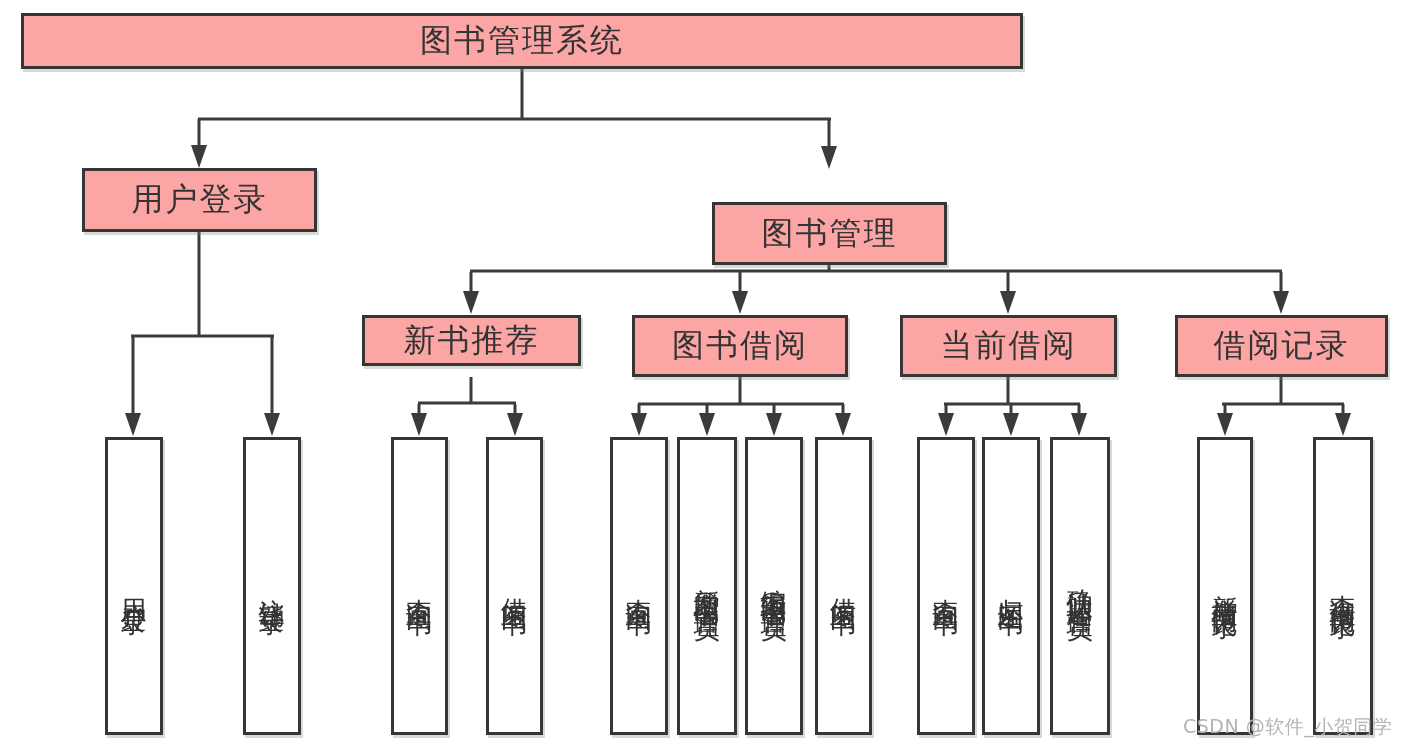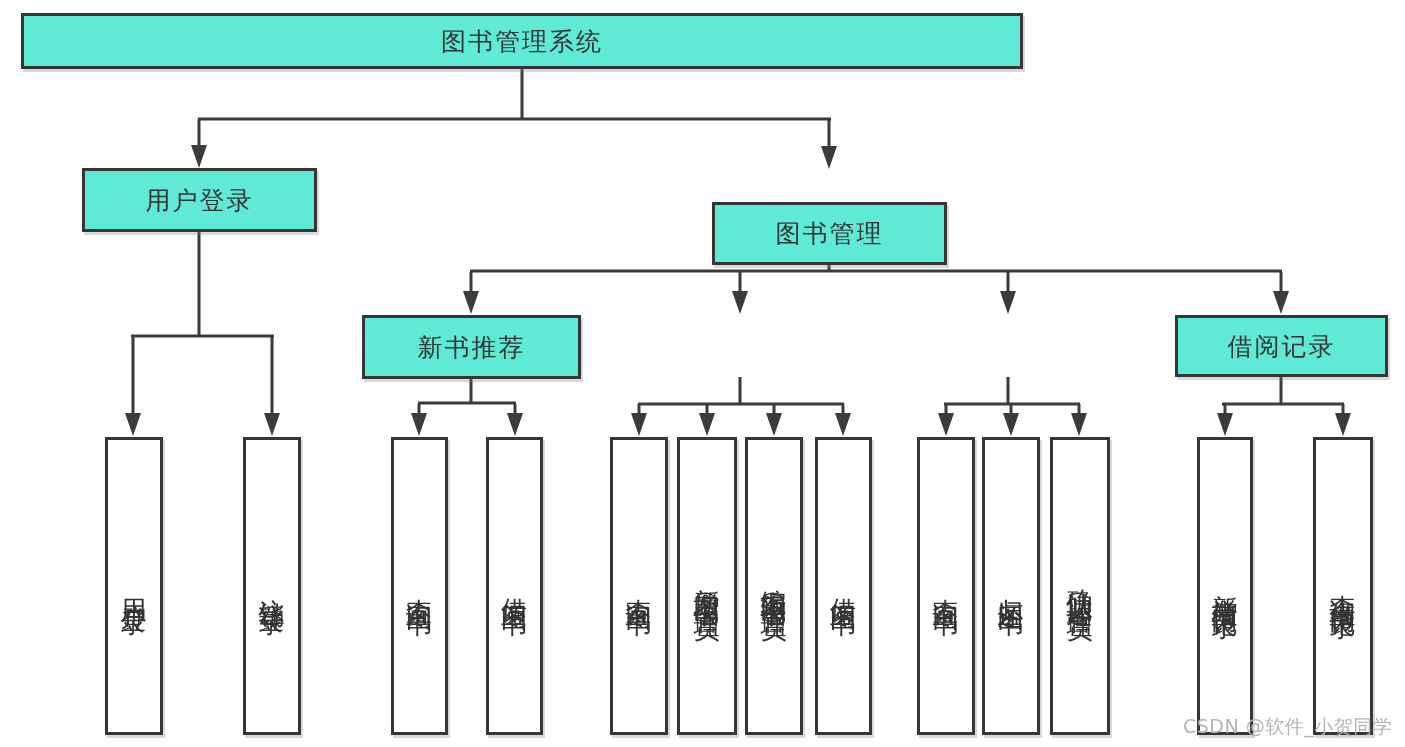--- a/index.html
+++ b/index.html
@@ -5,24 +5,24 @@
   html,body { margin:0; padding:0; background:#fff; }
   .stage {
     position:relative; width:1405px; height:747px; background:var(--background,#fff);
     font-family:"DejaVu Sans","Liberation Sans",sans-serif; color:var(--text,#333);
     overflow:hidden;
   }
   .wires { position:absolute; left:0; top:0; pointer-events:none; }
   .wires .ln { fill:none; stroke:var(--line,#3b3b3b); stroke-width:3; }
   .wires .ah { fill:var(--line,#3b3b3b); stroke:none; }
   .node {
-    position:absolute; box-sizing:border-box; background:#5eead4;
+    position:absolute; box-sizing:border-box; background:#fca5a5;
     border:3px solid var(--box_border,#363636);
     display:flex; align-items:center; justify-content:center;
-    font-size:25px; letter-spacing:2px; white-space:nowrap;
+    font-size:32px; letter-spacing:2px; white-space:nowrap;
     box-shadow:2px 3px 0 rgba(130,130,130,0.30);
   }
   .vnode {
     position:absolute; box-sizing:border-box; background:#fff;
     border:3px solid var(--box_border,#363636);
     display:flex; align-items:center; justify-content:center;
     top:437px; height:298px; width:58px;
     box-shadow:2px 3px 0 rgba(130,130,130,0.30);
   }
   .vnode .vtxt {
@@ -74,22 +74,28 @@
     <span>图书管理系统</span>
   </div>
 
   <div class="node" style="left:82px;top:168px;width:235px;height:64px;">
     <span>用户登录</span>
   </div>
   <div class="node" style="left:712px;top:169px;width:235px;height:63px;margin-top:33px;">
     <span>图书管理</span>
   </div>
 
-  <div class="node" style="left:362px;top:315px;width:219px;height:64px;">
+  <div class="node" style="left:362px;top:315px;width:219px;height:51px;">
     <span>新书推荐</span>
+  </div>
+  <div class="node" style="left:632px;top:315px;width:216px;height:62px;">
+    <span>图书借阅</span>
+  </div>
+  <div class="node" style="left:900px;top:315px;width:217px;height:62px;">
+    <span>当前借阅</span>
   </div>
   <div class="node" style="left:1175px;top:315px;width:213px;height:62px;text-align:center;">
     <span>借阅记录</span>
   </div>
 
   <div class="vnode" style="left:105px;">
     <span class="vtxt">用户登录</span>
   </div>
   <div class="vnode" style="left:243px;">
     <span class="vtxt">注销登录</span>

